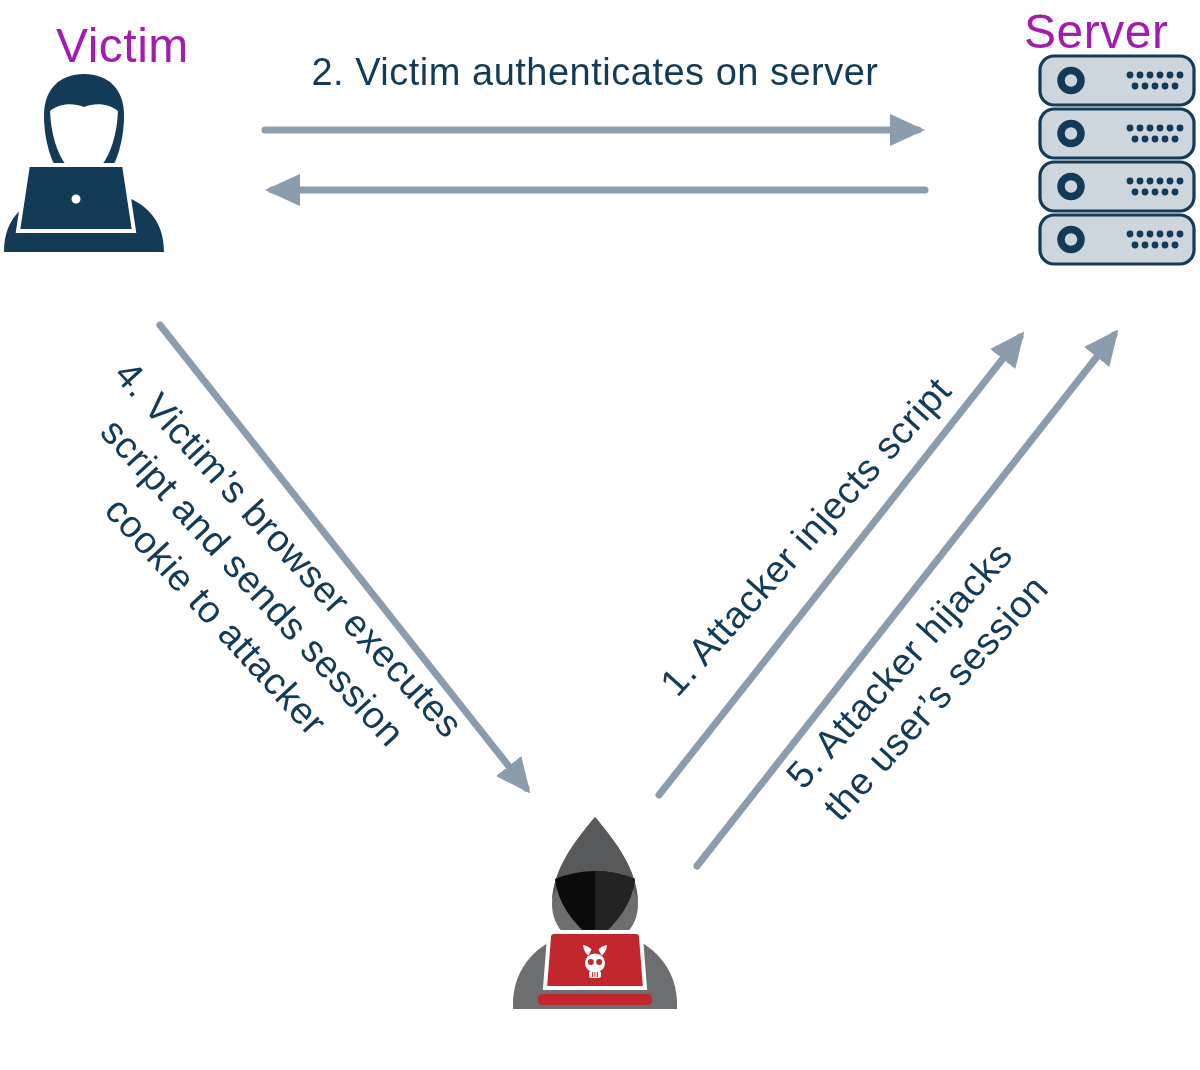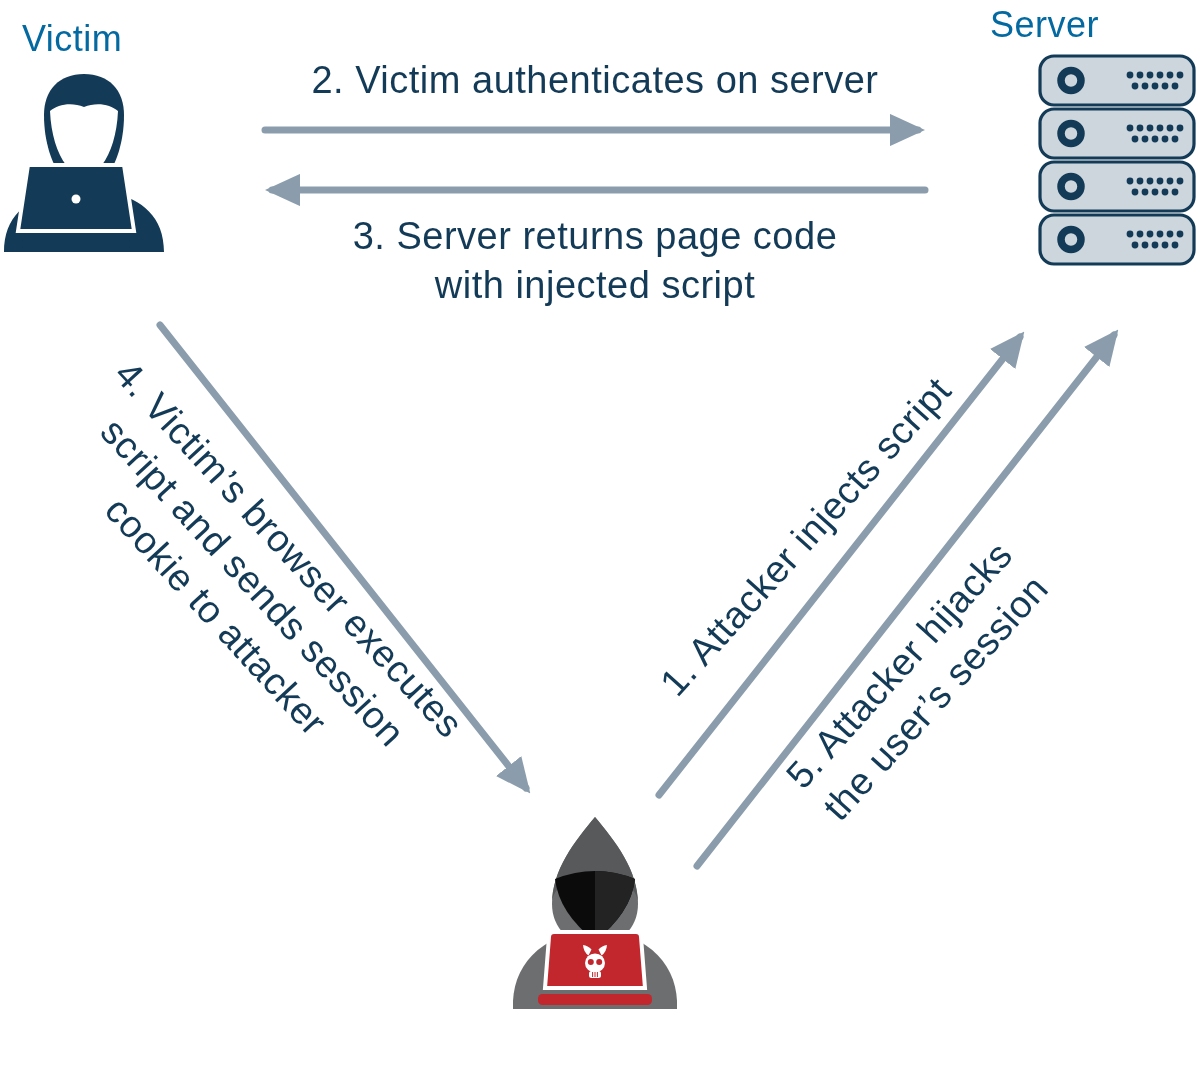--- a/index.html
+++ b/index.html
@@ -8,24 +8,25 @@
     width:1200px;height:1070px;
     background:#ffffff;
     font-family:"Liberation Sans", sans-serif;
     color:#133a56;
     overflow:hidden;
   }
   .arrows{position:absolute;left:0;top:0;}
   .arrows line{stroke:#8b9dac;stroke-width:7;stroke-linecap:round;}
   .label{
     position:absolute;
-    font-size:36px;
+    font-size:48px;
     letter-spacing:0.5px;
-    color:#0369a1;
+    color:#a21caf;
     white-space:nowrap;
+    margin-left:34px;
   }
   .step-text{
     position:absolute;
     font-size:38px;
     letter-spacing:0.5px;
     color:#133a56;
     text-align:center;
     line-height:1.3;
   }
   .center700{left:245px;width:700px;}
@@ -136,26 +137,22 @@
           <circle cx="97" cy="32" r="3.4"></circle>
             <circle cx="107" cy="32" r="3.4"></circle>
             <circle cx="117" cy="32" r="3.4"></circle>
             <circle cx="127" cy="32" r="3.4"></circle>
             <circle cx="137" cy="32" r="3.4"></circle>
         </g>
       </g>
     </g>
   </svg>
 
-  <div class="step-text center700" style="top:56px;">2. Victim authenticates on server</div>
+  <div class="step-text center700" style="top:48px;">2. Victim authenticates on server</div>
 
-  <div class="step-text center700" style="top:212px;">
-    <div>3. Server returns page code</div>
-    <div>with injected script</div>
-  </div>
 
   <div class="step-text rot" style="left:252px;top:583px;transform:translate(-50%,-50%) rotate(47.5deg);">
     <div>4. Victim’s browser executes</div>
     <div>script and sends session</div>
     <div>cookie to attacker</div>
   </div>
 
   <div class="step-text rot" style="left:806px;top:537px;transform:translate(-50%,-50%) rotate(-48deg);">1. Attacker injects script</div>
 
   <div class="step-text rot" style="left:918px;top:682px;transform:translate(-50%,-50%) rotate(-48deg);">

